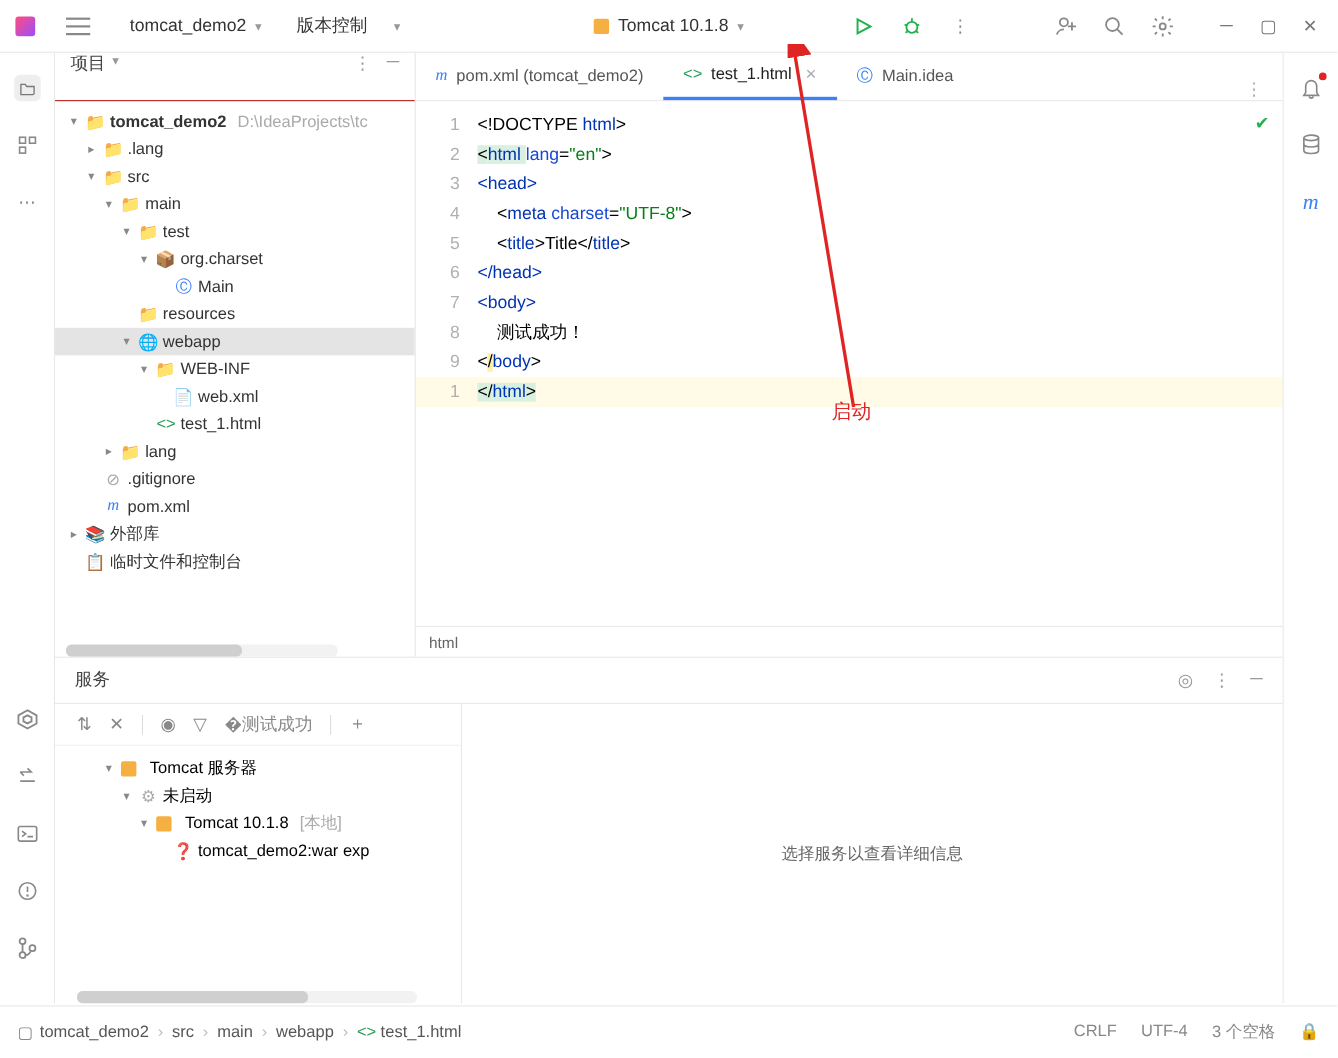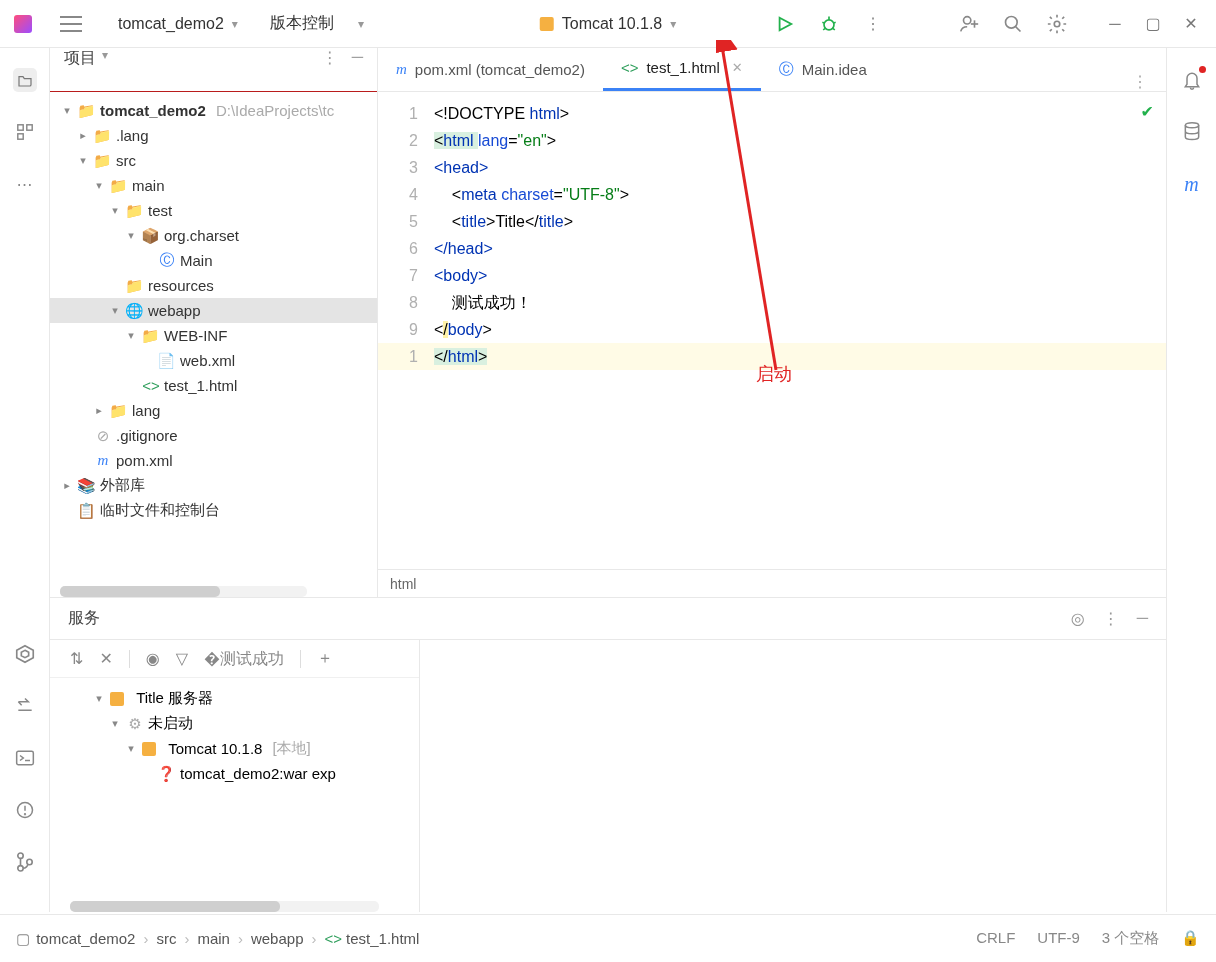--- a/index.html
+++ b/index.html
@@ -358,36 +358,39 @@
           <span>⇅</span>
           <span>✕</span>
           <span class="sep"></span>
           <span>◉</span>
           <span>▽</span>
           <span>�测试成功</span>
           <span class="sep"></span>
           <span>＋</span>
         </div>
         <div class="svc-tree">
-          <div class="tree-row tw2"><span class="chev-t">▾</span><span class="tomcat-dot"></span>&nbsp;<span>Title 服务器</span></div>
+          <div class="tree-row tw2"><span class="chev-t">▾</span><span class="tomcat-dot"></span>&nbsp;<span>Tomcat 服务器</span></div>
           <div class="tree-row tw3">
               <span class="chev-t">▾</span>
               <span class="tic" style="color:#aaa">⚙</span>
               <span>未启动</span>
             </div>
           <div class="tree-row tw4"><span class="chev-t">▾</span><span class="tomcat-dot"></span>&nbsp;<span>Tomcat 10.1.8</span><span class="muted">[本地]</span></div>
           <div class="tree-row tw5">
               <span class="chev-t"></span>
               <span class="tic" style="color:#4aa3df">❓</span>
               <span>tomcat_demo2:war exp</span>
             </div>
           <div class="svc-stub">
               <div class="svc-th"></div>
             </div>
         </div>
+      </div>
+      <div class="svc-right">
+        <span>选择服务以查看详细信息</span>
       </div>
     </div>
   </div>
 
   <div class="right-rail">
     <div class="rail-icon" style="position:relative">
       <svg width="20" height="22" viewBox="0 0 24 26" fill="none" stroke="#888" stroke-width="1.8">
           <path d="M6 18V11a6 6 0 1 1 12 0v7l2 3H4z"></path>
           <path d="M10 22a2 2 0 0 0 4 0"></path>
         </svg>
@@ -410,21 +413,21 @@
   <span>src</span>
     <span class="crumb-sep">›</span>
   <span>main</span>
     <span class="crumb-sep">›</span>
   <span>webapp</span>
     <span class="crumb-sep">›</span>
   <span style="color:#2e9e5b;margin-right:4px">&lt;&gt;</span>
   <span>test_1.html</span>
   <div class="status-right">
     <span>CRLF</span>
-    <span>UTF-9</span>
+    <span>UTF-4</span>
     <span>3 个空格</span>
     <span>🔒</span>
   </div>
 </div>
 
 <svg class="annot-arrow" width="80" height="340">
   <defs>
       <marker id="ah" markerWidth="10" markerHeight="10" refX="2" refY="5" orient="auto">
         <path d="M0,0 L10,5 L0,10 z" fill="#e02424"></path>
       </marker>

